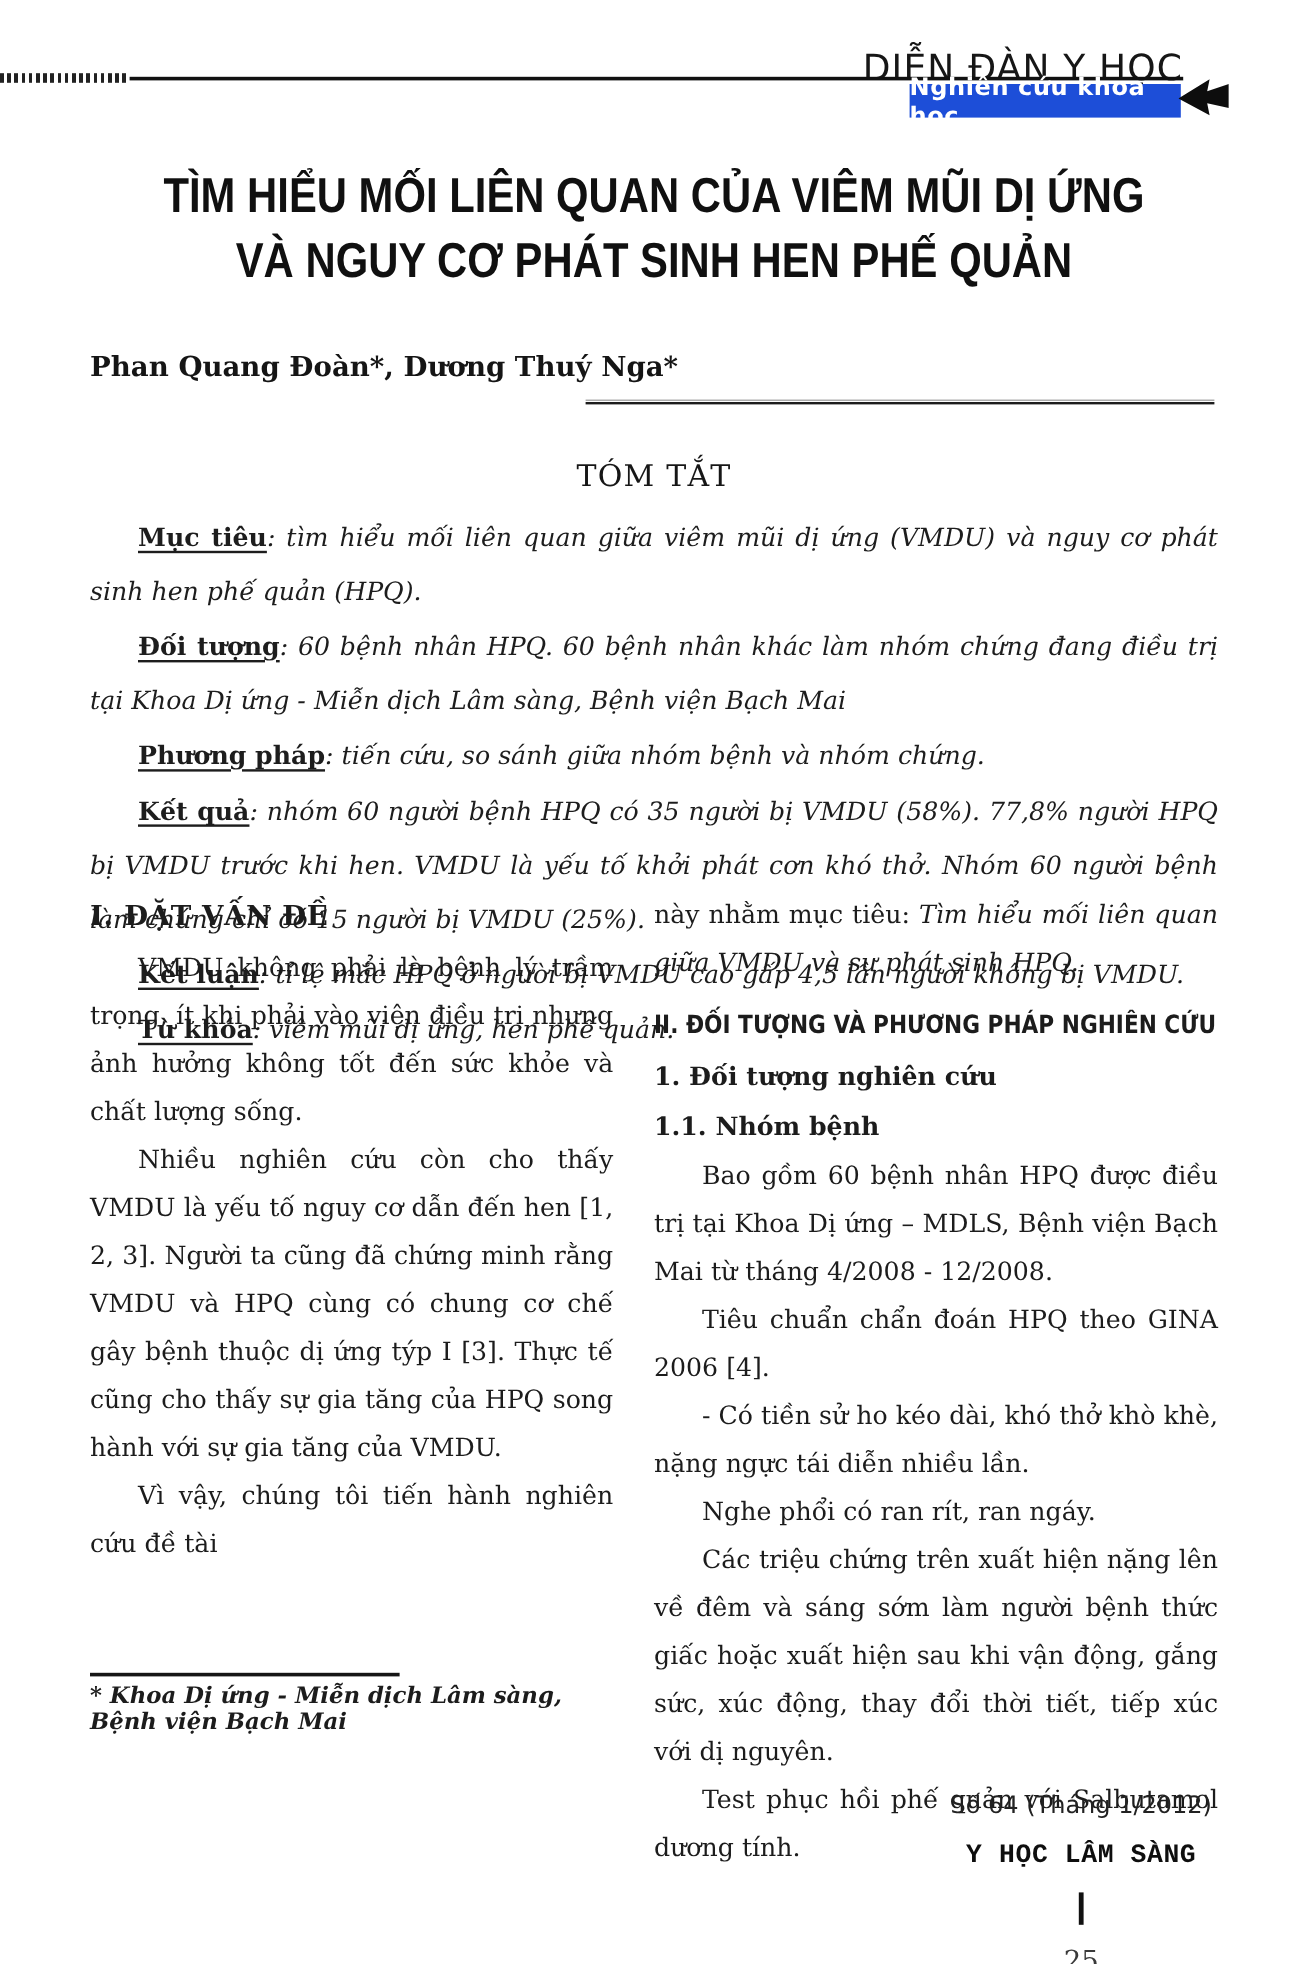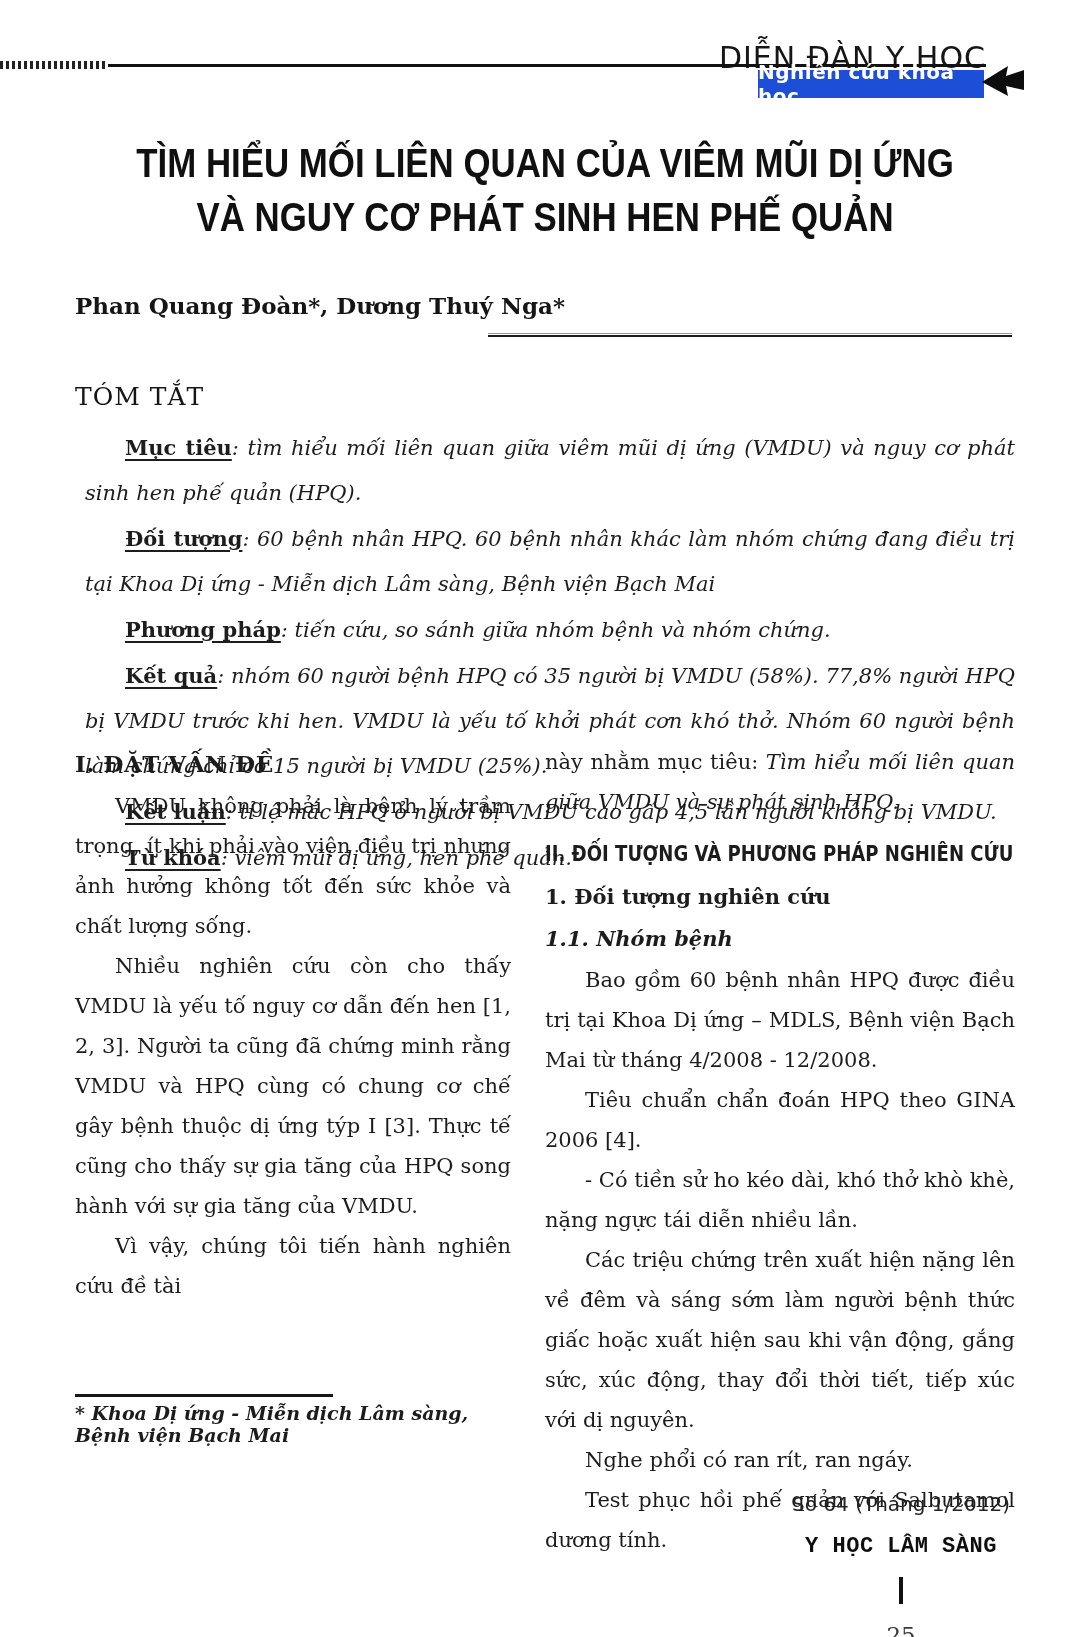--- a/index.html
+++ b/index.html
@@ -19,34 +19,34 @@
       font-family:"Liberation Sans","DejaVu Sans",sans-serif; font-weight:bold; font-size:41px; line-height:54px; color:#101010;
       transform:scaleX(0.85); transform-origin:center top; letter-spacing:0; }
 
   
   .authors { position:absolute; top:292px; left:75px; font-size:23px; font-weight:bold; color:#151515; }
   .author-rule { position:absolute; top:333px; left:488px; width:524px; height:4px;
       border-top:1px solid #9a9a9a; border-bottom:2px solid #1c1c1c; }
 
   
   .abstract { position:absolute; top:382px; left:75px; width:940px; }
-  .abstract-heading { font-size:25px; letter-spacing:1px; color:#161616; margin-bottom:14px; }
-  .abs-p { font-size:21px; font-style:italic; line-height:45px; text-align:justify; text-indent:40px; color:#1d1d1d;margin-left:10px; }
+  .abstract-heading { font-size:25px; letter-spacing:1px; color:#161616; margin-bottom:14px;text-align:center; }
+  .abs-p { font-size:21px; font-style:italic; line-height:45px; text-align:justify; text-indent:40px; color:#1d1d1d; }
   .abs-label { font-style:normal; font-weight:bold; text-decoration:underline; text-underline-offset:4px; }
 
   
   .columns { position:absolute; top:742px; left:75px; width:940px; display:flex; gap:34px; }
   .col { font-size:21px; line-height:40px; text-align:justify; color:#1c1c1c; }
   .col-left  { width:436px; }
   .col-right { width:470px; }
   .para { text-indent:40px; }
   .sec-heading-1 { font-weight:bold; font-size:23px; letter-spacing:0.5px; line-height:44px; text-align:left; }
   .sec-heading-2 { font-family:"DejaVu Sans",sans-serif; font-weight:bold; font-size:21px; line-height:44px; white-space:nowrap; display:inline-block; transform:scaleX(0.86); transform-origin:left center; text-align:left; margin-top:10px; }
   .sub-heading { font-weight:bold; line-height:42px; text-align:left; }
-  .sub-heading.it { font-style:italic; }
+  .sub-heading.it { }
   .intro-italic { font-style:italic; }
 
   
   .footnote-rule { position:absolute; top:1394px; left:75px; width:258px; height:3px; background:#161616; }
   .footnote { position:absolute; top:1402px; left:75px; width:450px; font-size:19px; font-weight:bold; font-style:italic; color:#1c1c1c; }
 
   
   .footer { position:absolute; top:1492px; right:80px; display:flex; align-items:center; gap:18px;flex-direction:column; }
   .footer-issue { font-family:"DejaVu Sans",sans-serif; font-size:20px; color:#222; }
   .footer-journal { font-family:Liberation Mono, monospace; font-weight:bold; font-size:22px; letter-spacing:0.5px; color:#0e0e0e; }
@@ -110,22 +110,22 @@
   <div class="col col-right">
     <div class="para" style="text-indent:0;">
       <span>này nhằm mục tiêu: </span><span class="intro-italic">Tìm hiểu mối liên quan giữa VMDU và sự phát sinh HPQ.</span>
     </div>
     <div class="sec-heading-2">II. ĐỐI TƯỢNG VÀ PHƯƠNG PHÁP NGHIÊN CỨU</div>
     <div class="sub-heading">1. Đối tượng nghiên cứu</div>
     <div class="sub-heading it">1.1. Nhóm bệnh</div>
     <div class="para">Bao gồm 60 bệnh nhân HPQ được điều trị tại Khoa Dị ứng – MDLS, Bệnh viện Bạch Mai từ tháng 4/2008 - 12/2008.</div>
     <div class="para">Tiêu chuẩn chẩn đoán HPQ theo GINA 2006 [4].</div>
     <div class="para">- Có tiền sử ho kéo dài, khó thở khò khè, nặng ngực tái diễn nhiều lần.</div>
+    <div class="para">Nghe phổi có ran rít, ran ngáy.</div>
     <div class="para">Các triệu chứng trên xuất hiện nặng lên về đêm và sáng sớm làm người bệnh thức giấc hoặc xuất hiện sau khi vận động, gắng sức, xúc động, thay đổi thời tiết, tiếp xúc với dị nguyên.</div>
-    <div class="para">Nghe phổi có ran rít, ran ngáy.</div>
     <div class="para">Test phục hồi phế quản với Salbutamol dương tính.</div>
   </div>
 
 </div>
 
 <div class="footnote-rule"></div>
 <div class="footnote">* Khoa Dị ứng - Miễn dịch Lâm sàng, Bệnh viện Bạch Mai</div>
 
 <div class="footer">
   <span class="footer-issue">Số 64 (Tháng 1/2012)</span>

